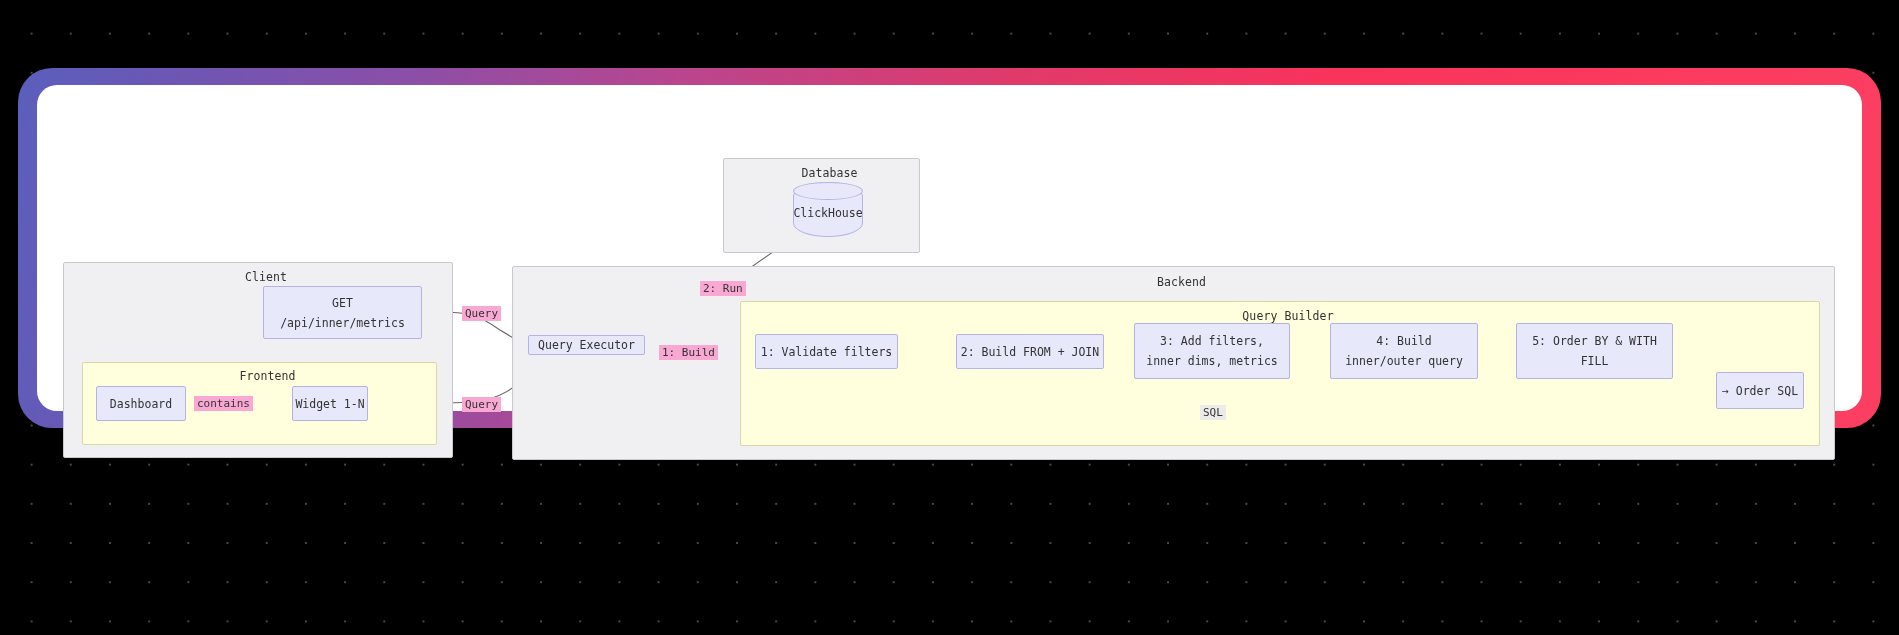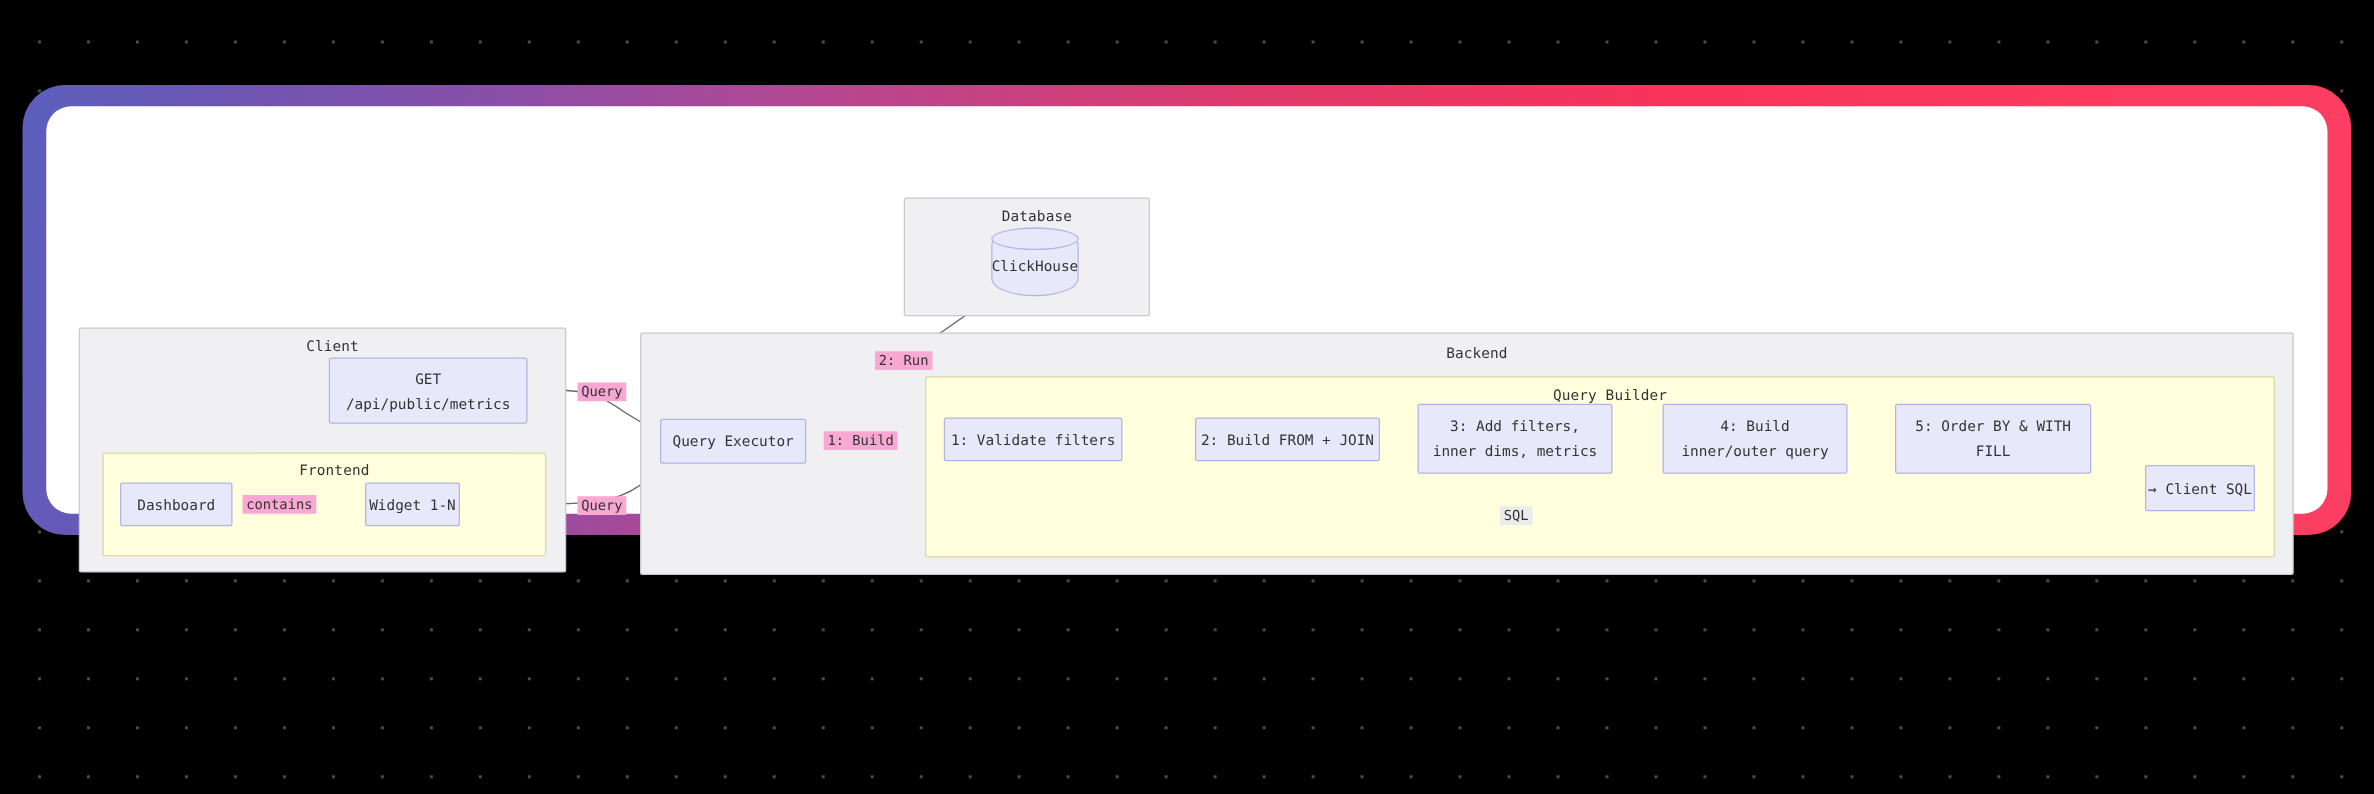--- a/index.html
+++ b/index.html
@@ -203,38 +203,38 @@
   <div class="cylinder" style="left:793px; top:182px; width:70px; height:55px;">
     <span class="cylinder-label">ClickHouse</span>
   </div>
 
   <div class="cluster grey" style="left:63px; top:262px; width:390px; height:196px;">
     <div class="cluster-title" style="top:7px;">Client</div>
   </div>
 
   <div class="node" style="left:263px; top:286px; width:159px; height:53px;">
     <span>GET</span>
-    <span class="line2">/api/public/metrics</span>
+    <span class="line2">/api/inner/metrics</span>
   </div>
 
   <div class="cluster yellow" style="left:82px; top:362px; width:355px; height:83px;">
     <div class="cluster-title" style="top:6px;">Frontend</div>
   </div>
   <div class="node" style="left:96px; top:386px; width:90px; height:35px;">
     <span>Dashboard</span>
   </div>
   <div class="node" style="left:292px; top:386px; width:76px; height:35px;">
     <span>Widget 1-N</span>
   </div>
 
   <div class="cluster grey" style="left:512px; top:266px; width:1323px; height:194px;">
     <div class="cluster-title" style="top:8px;">Backend</div>
   </div>
 
-  <div class="node" style="left:528px; top:335px; width:117px; height:36px;">
+  <div class="node" style="left:528px; top:335px; width:117px; height:20px;">
     <span>Query Executor</span>
   </div>
 
   <div class="cluster yellow" style="left:740px; top:301px; width:1080px; height:145px;">
     <div class="cluster-title" style="top:7px;">Query Builder</div>
   </div>
 
   <div class="node" style="left:755px; top:334px; width:143px; height:35px;">
     <span>1: Validate filters</span>
   </div>
@@ -247,21 +247,21 @@
   </div>
   <div class="node" style="left:1330px; top:323px; width:148px; height:56px;">
     <span>4: Build</span>
     <span class="line2">inner/outer query</span>
   </div>
   <div class="node" style="left:1516px; top:323px; width:157px; height:56px;">
     <span>5: Order BY &amp; WITH</span>
     <span class="line2">FILL</span>
   </div>
   <div class="node" style="left:1716px; top:372px; width:88px; height:37px;">
-    <span>→ Client SQL</span>
+    <span>→ Order SQL</span>
   </div>
 
   <div class="edge-label" style="left:194px; top:396px;">contains</div>
   <div class="edge-label" style="left:462px; top:306px;">Query</div>
   <div class="edge-label" style="left:462px; top:397px;">Query</div>
   <div class="edge-label" style="left:700px; top:281px;">2: Run</div>
   <div class="edge-label" style="left:659px; top:345px;">1: Build</div>
   <div class="edge-label on-yellow" style="left:1200px; top:405px;">SQL</div>
 
 </div>

